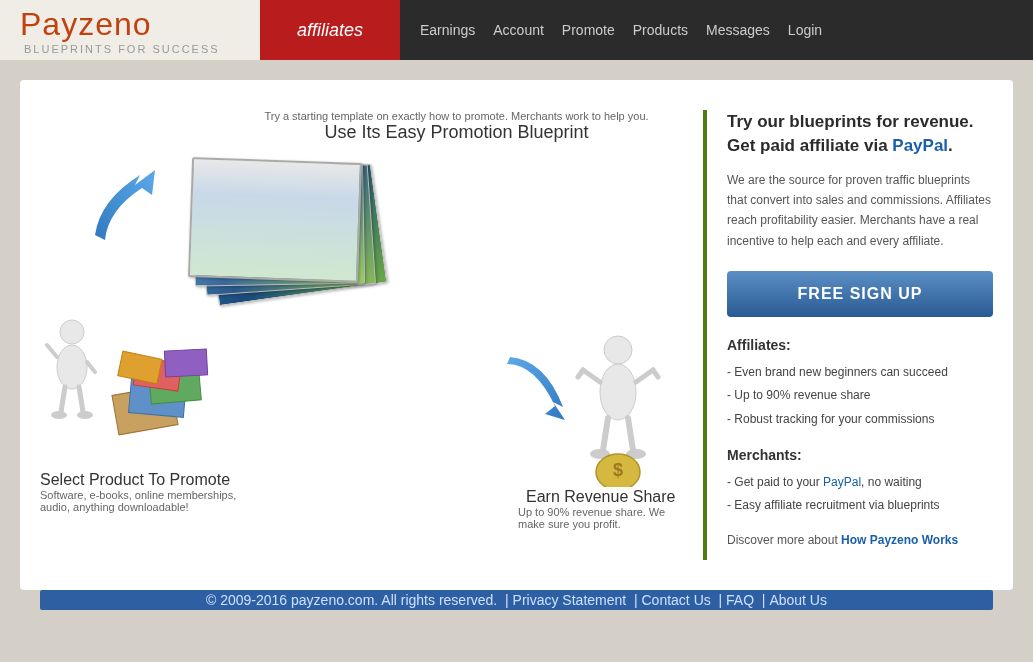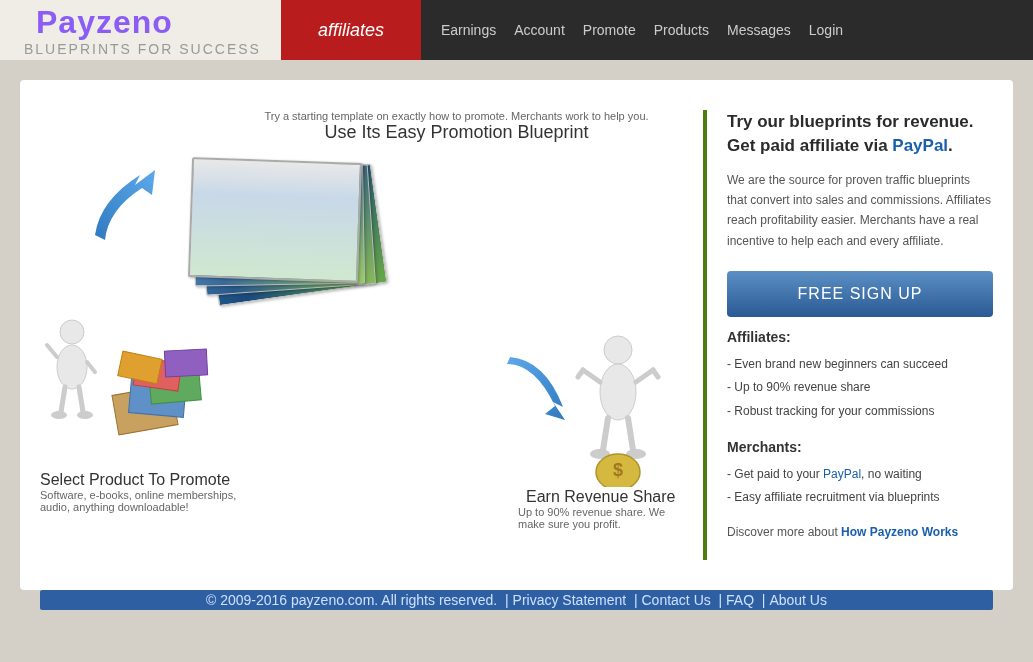--- a/index.html
+++ b/index.html
@@ -20,28 +20,27 @@
     #logo-area {
       background-color: #f0ede6;
       padding: 8px 20px;
       display: flex;
       flex-direction: column;
       justify-content: center;
       min-width: 260px;
     }
     #logo-text {
       font-size: 32px;
-      font-weight: bold;
-      color: #8b5cf6;
+      font-weight: normal;
+      color: #c2410c;
       font-family: Arial, sans-serif;
       letter-spacing: 1px;
-      margin-left: 16px;
     }
     #logo-tagline {
-      font-size: 14px;
+      font-size: 11px;
       color: #999;
       letter-spacing: 2px;
       text-transform: uppercase;
       margin-left: 4px;
     }
     #affiliates-tab {
       background-color: #b91c1c;
       display: flex;
       align-items: center;
       justify-content: center;
@@ -123,28 +122,28 @@
       font-size: 12px;
       color: #555;
       line-height: 1.7;
       margin-bottom: 20px;
     }
     #free-signup-btn {
       display: block;
       background: linear-gradient(to bottom, #5b8fc4, #2a5a94);
       color: white;
       font-size: 16px;
-      font-weight: normal;
+      font-weight: bold;
       text-align: center;
       padding: 14px 20px;
       border-radius: 4px;
       cursor: pointer;
       border: none;
       width: 100%;
-      margin-bottom: 12px;
+      margin-bottom: 20px;
       letter-spacing: 1px;
     }
 
     .section-heading {
       font-weight: bold;
       font-size: 14px;
       color: #333;
       margin-bottom: 8px;
     }
     .bullet-list {

